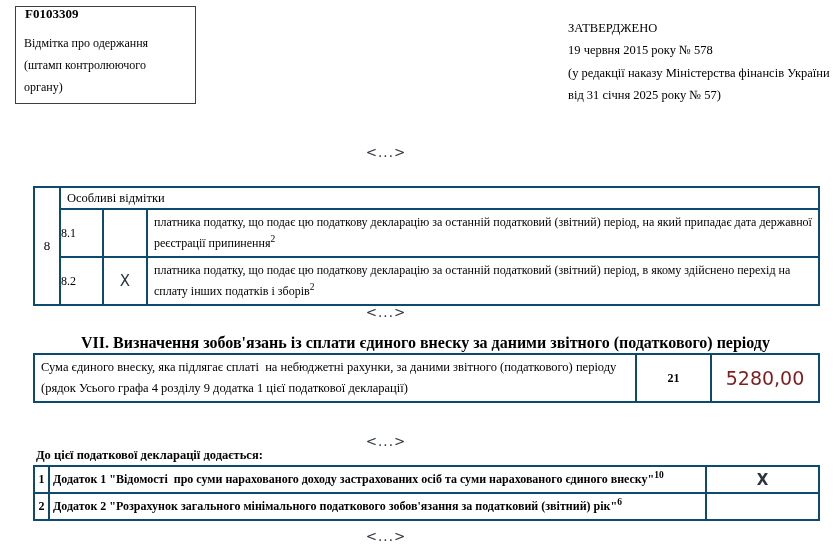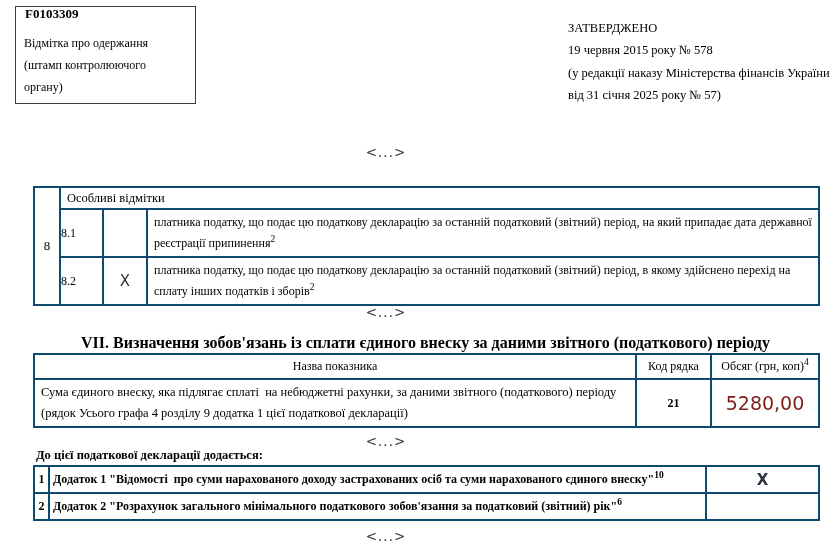--- a/index.html
+++ b/index.html
@@ -115,25 +115,20 @@
 
   <div class="sec7-title">VII. Визначення зобов'язань із сплати єдиного внеску за даними звітного (податкового) періоду</div>
 
   <table class="tbl-sec7">
     <colgroup>
         <col style="width:602px">
         <col style="width:75px">
         <col style="width:108px">
       </colgroup>
     <tbody>
-        <tr class="r-head">
-      <td class="sec7-h">Назва показника</td>
-      <td class="sec7-h">Код рядка</td>
-      <td class="sec7-h"><span>Обсяг (грн, коп)</span><sup>4</sup></td>
-    </tr>
     <tr class="r-data">
       <td class="sec7-name">
         <div>Сума єдиного внеску, яка підлягає сплаті  на небюджетні рахунки, за даними звітного (податкового) періоду</div>
         <div>(рядок Усього графа 4 розділу 9 додатка 1 цієї податкової декларації)</div>
       </td>
       <td class="sec7-code">21</td>
       <td class="sec7-amount">5280,00</td>
     </tr>
   </tbody>
     </table>

